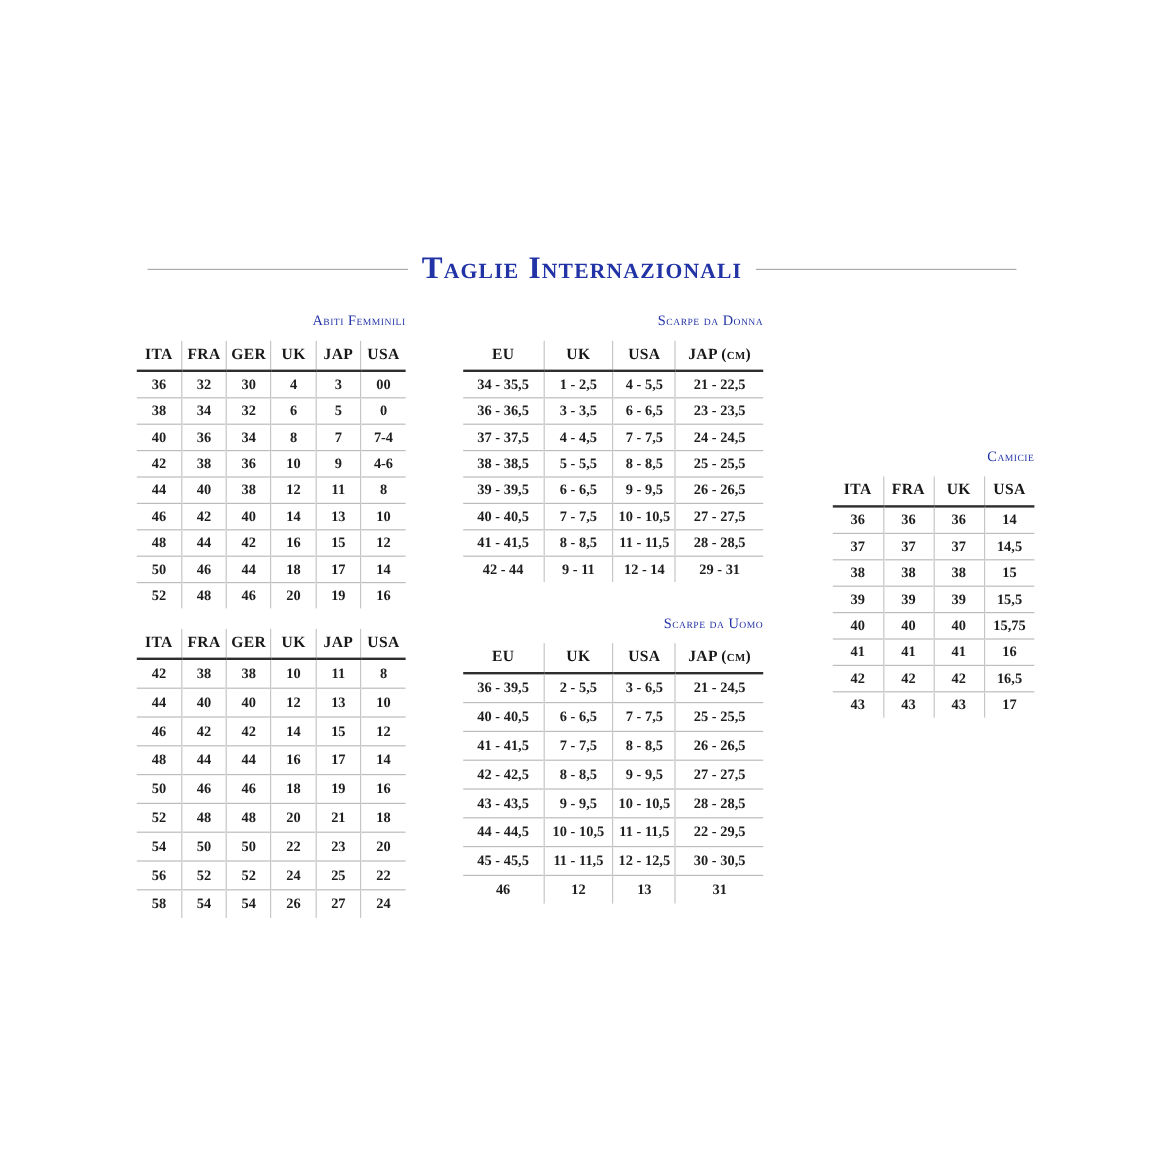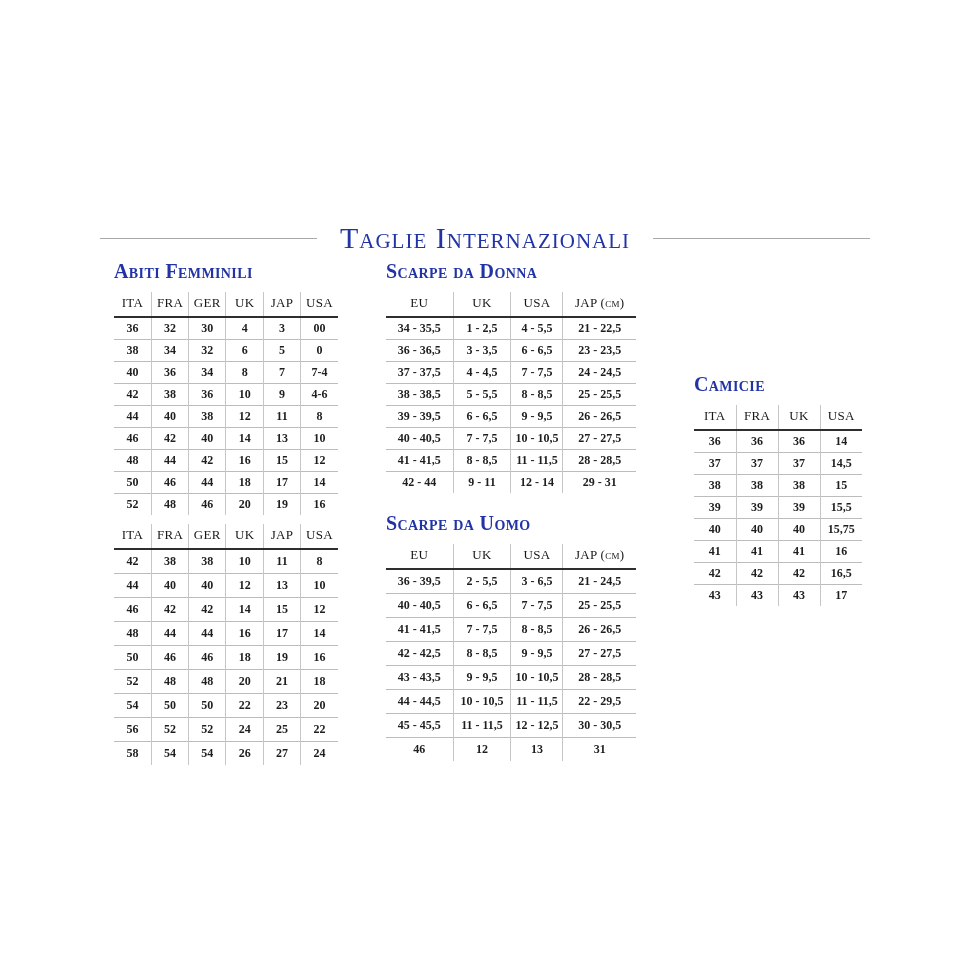--- a/index.html
+++ b/index.html
@@ -14,42 +14,42 @@
     font-family:"Liberation Serif", serif;
     overflow:hidden;
   }
   
   .title-row{
     position:absolute;top:211px;left:0;width:100%;
     display:flex;align-items:center;justify-content:center;gap:11px;
   }
   .rule{height:1px;background:var(--rule);width:217px;flex:none;}
   h1.main-title{
-    margin:12px;line-height:1;
-    font-variant:small-caps;font-weight:normal;
-    font-size:30px;letter-spacing:1px;
+    margin:0;line-height:1;
+    font-variant:small-caps;font-weight:bold;
+    font-size:26px;letter-spacing:1px;
     color:var(--blue);white-space:nowrap;
   }
   
   .sec{position:absolute;}
   #sec-af {left:114px;top:260px;width:224px;}
   #sec-sdd{left:386px;top:260px;width:250px;}
   #sec-cam{left:694px;top:373px;width:168px;}
   #sec-am {left:114px;top:524px;width:224px;}
   #sec-sdu{left:386px;top:512px;width:250px;}
   .sec-title{
-    margin:0 0 9px 0;text-align:left;
-    font-variant:small-caps;font-weight:bold;
-    font-size:20px;letter-spacing:.4px;
+    margin:0 0 9px 0;text-align:right;
+    font-variant:small-caps;font-weight:normal;
+    font-size:12px;letter-spacing:.4px;
     color:var(--blue);white-space:nowrap;
   }
   
   table.size-table{border-collapse:collapse;table-layout:fixed;width:100%;}
   .size-table th{
-    font-weight:normal;font-size:13px;color:#181818;
+    font-weight:bold;font-size:13px;color:#181818;
     font-variant:small-caps;letter-spacing:.3px;
     text-align:center;padding:3px 1px 5px;
     border-bottom:2px solid #2e2e2e;white-space:nowrap;
   }
   .size-table td{
     font-weight:bold;font-size:12px;color:#1e1e1e;
     text-align:center;height:21px;padding:0 1px;white-space:nowrap;
   }
   .size-table.t-tall td{height:23px;}
   .size-table th:not(:last-child),

